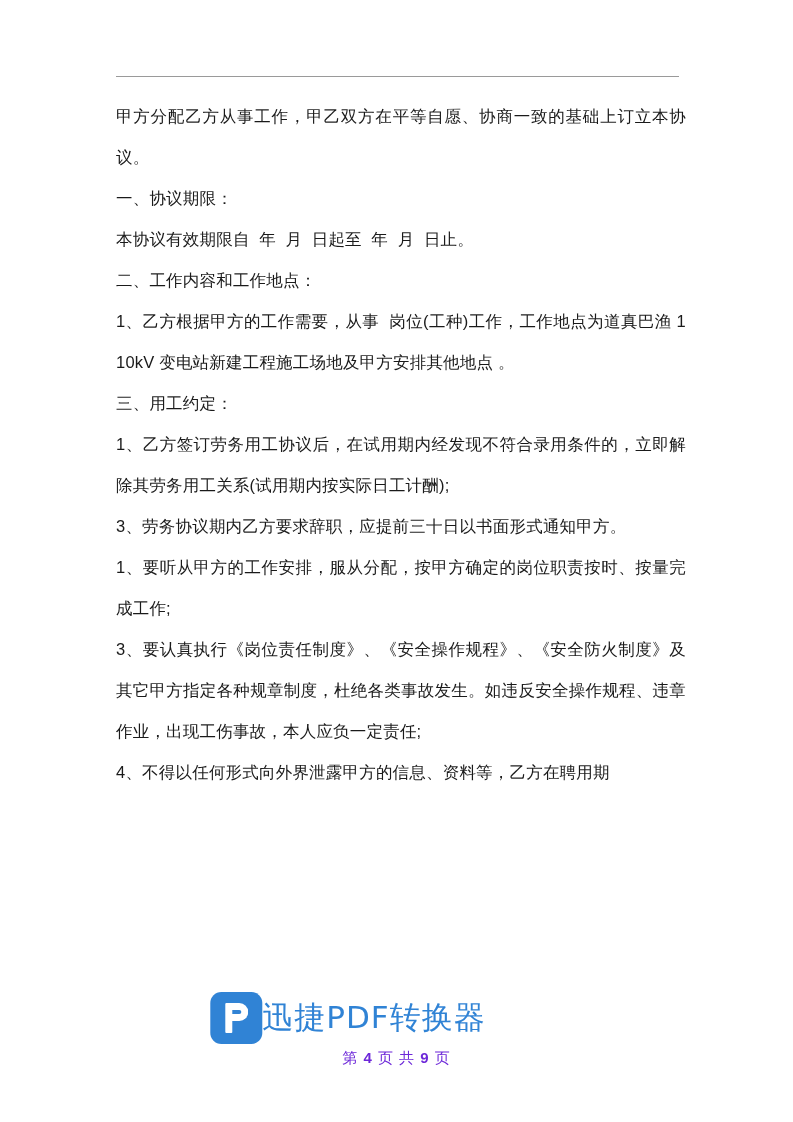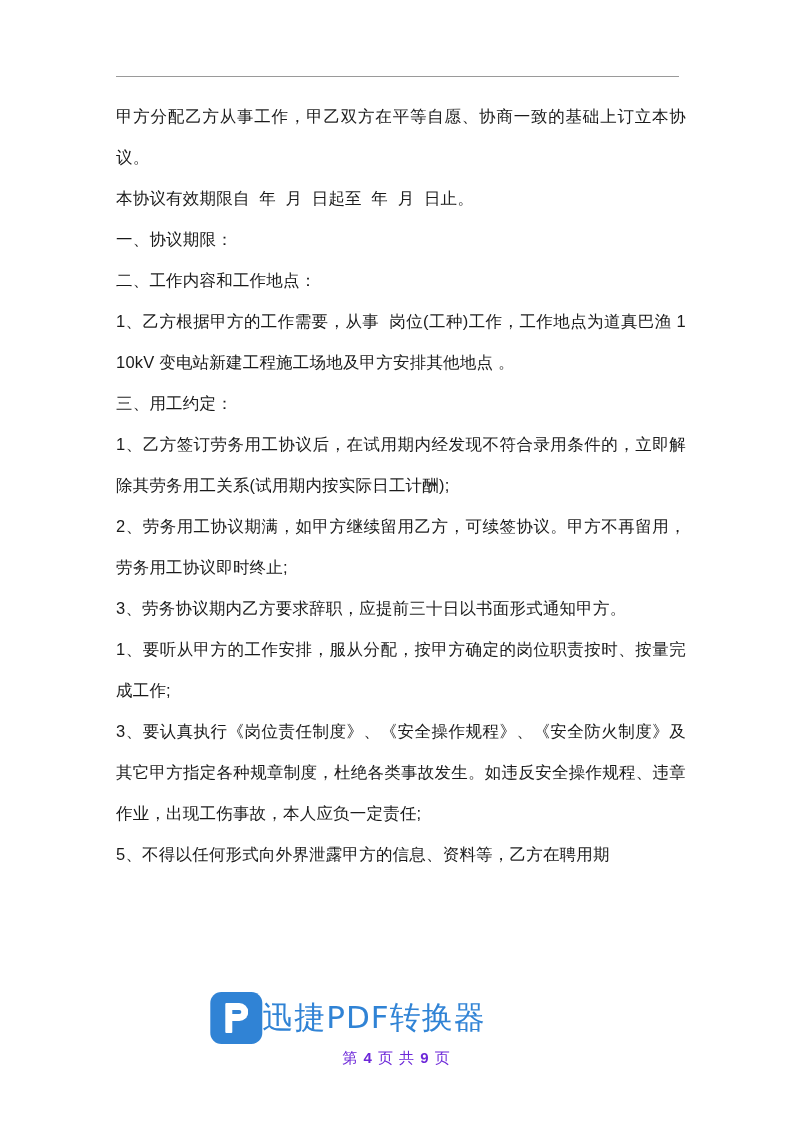--- a/index.html
+++ b/index.html
@@ -111,31 +111,30 @@
 </style>
 </head>
 <body>
 
 <div class="page">
 
   <div class="top-rule"></div>
 
   <div class="doc-body">
     <p class="para">甲方分配乙方从事工作，甲乙双方在平等自愿、协商一致的基础上订立本协议。</p>
+    <p class="para">一、协议期限：</p>
     <p class="para">本协议有效期限自  年  月  日起至  年  月  日止。</p>
-    <p class="para">一、协议期限：</p>
     <p class="para">二、工作内容和工作地点：</p>
     <p class="para">1、乙方根据甲方的工作需要，从事  岗位(工种)工作，工作地点为道真巴渔 110kV 变电站新建工程施工场地及甲方安排其他地点 。</p>
     <p class="para">三、用工约定：</p>
     <p class="para">1、乙方签订劳务用工协议后，在试用期内经发现不符合录用条件的，立即解除其劳务用工关系(试用期内按实际日工计酬);</p>
-    <p class="para">2、劳务用工协议期满，如甲方继续留用乙方，可续签协议。甲方不再留用，劳务用工协议即时终止;</p>
     <p class="para">3、劳务协议期内乙方要求辞职，应提前三十日以书面形式通知甲方。</p>
     <p class="para">1、要听从甲方的工作安排，服从分配，按甲方确定的岗位职责按时、按量完成工作;</p>
     <p class="para">3、要认真执行《岗位责任制度》、《安全操作规程》、《安全防火制度》及其它甲方指定各种规章制度，杜绝各类事故发生。如违反安全操作规程、违章作业，出现工伤事故，本人应负一定责任;</p>
-    <p class="para">5、不得以任何形式向外界泄露甲方的信息、资料等，乙方在聘用期</p>
+    <p class="para">4、不得以任何形式向外界泄露甲方的信息、资料等，乙方在聘用期</p>
   </div>
 
   <div class="watermark">
     <div class="wm-logo"></div>
     <div class="wm-text">迅捷PDF转换器</div>
   </div>
 
   <div class="footer-band"></div>
 
   <div class="page-number">

